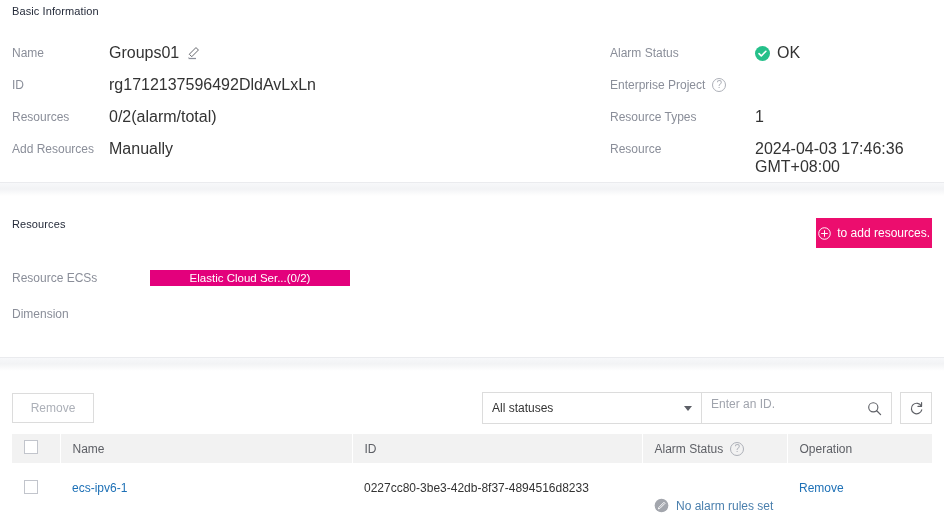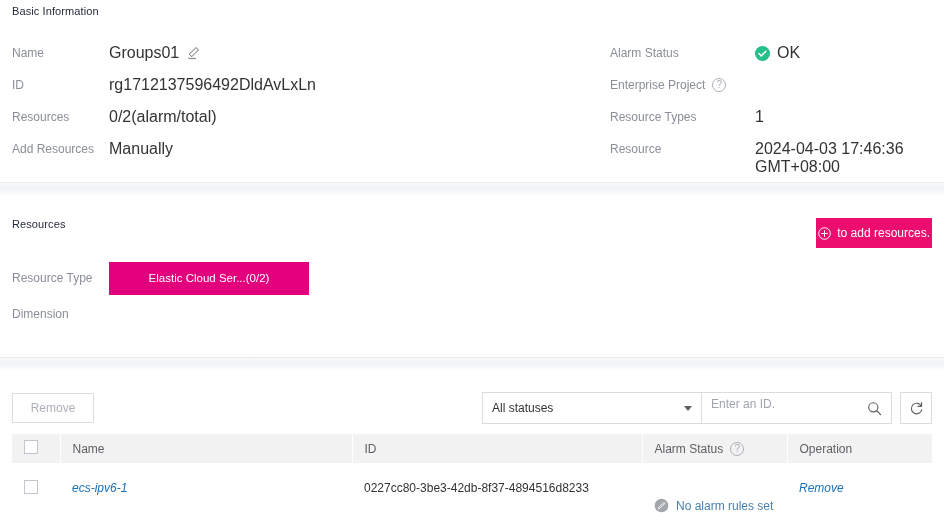--- a/index.html
+++ b/index.html
@@ -101,28 +101,29 @@
   }
   .plus-circle { width: 13px; height: 13px; flex:0 0 auto; }
 
   .res-rows { position: absolute; left: 12px; top: 260px; }
   .res-row { display:flex; align-items:center; height: 36px; }
   .res-row .info-label { width: 97px; }
   .tag {
     background: #e3007c;
     color: #ffffff;
     font-size: 11.5px;
-    height: 33px;
+    height: 16px;
     min-width: 200px;
     padding: 0 12px;
     display: flex;
     align-items: center;
     justify-content: center;
     cursor: pointer;
     white-space: nowrap;
+    margin-left: 41px;
   }
   .tag.tag-wide { width: 200px; }
 
   
   #list-area { position: absolute; left: 0; top: 372px; width: 944px; height: 141px; }
 
   .btn-remove-top {
     position: absolute;
     left: 12px; top: 21px;
     width: 82px; height: 30px;
@@ -214,21 +215,21 @@
     border: 1px solid #c2c5cc;
     background: #fff;
     display: inline-block;
     cursor: pointer;
     flex: 0 0 auto;
   }
   .col-check { width: 48px; }
   .col-name  { width: 292px; }
   .col-id    { width: 290px; }
   .col-alarm { width: 145px; }
-  a.link { color: #1d70b6; text-decoration: none; cursor: pointer; font-style: italic; }
+  a.link { color: #1d70b6; text-decoration: none; cursor: pointer; }
   .alarm-cell { display: flex; align-items: flex-end; gap: 7px; margin-top: 35px; }
   .noalarm-icon { width: 15px; height: 15px; flex: 0 0 auto; }
   .noalarm-text { color: #4a7fad; }
 </style>
 </head>
 <body>
 
 <div class="page">
 
   <section id="basic-info">
@@ -312,21 +313,21 @@
       <svg viewBox="0 0 16 16" width="13" height="13">
         <circle cx="8" cy="8" r="7.1" fill="none" stroke="#ffffff" stroke-width="1.2"></circle>
         <path d="M8 4.4v7.2M4.4 8h7.2" stroke="#ffffff" stroke-width="1.2" stroke-linecap="round"></path>
       </svg>
     </span>
     <span>to add resources.</span>
   </button>
 
   <div class="res-rows">
     <div class="res-row">
-      <div class="info-label">Resource Type</div>
+      <div class="info-label">Resource ECSs</div>
       <div class="tag tag-wide">Elastic Cloud Ser...(0/2)</div>
     </div>
     <div class="res-row">
       <div class="info-label">Dimension</div>
     </div>
   </div>
 
   <div class="band" style="top:357px;"></div>
 
   <section id="list-area">

